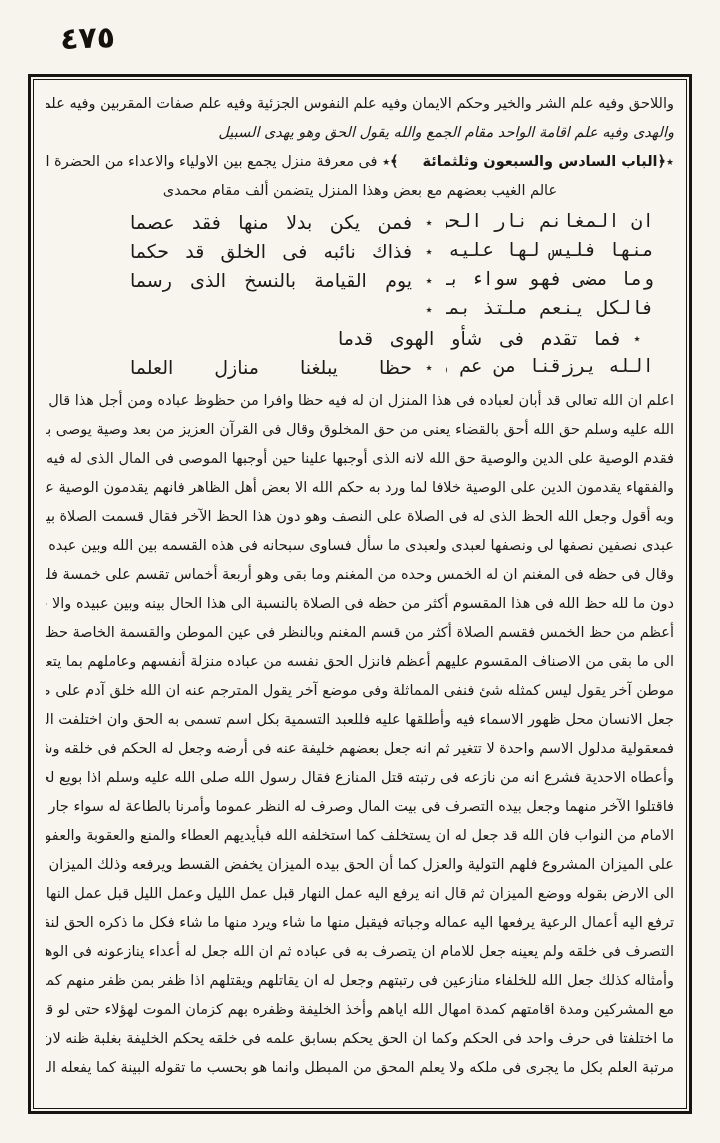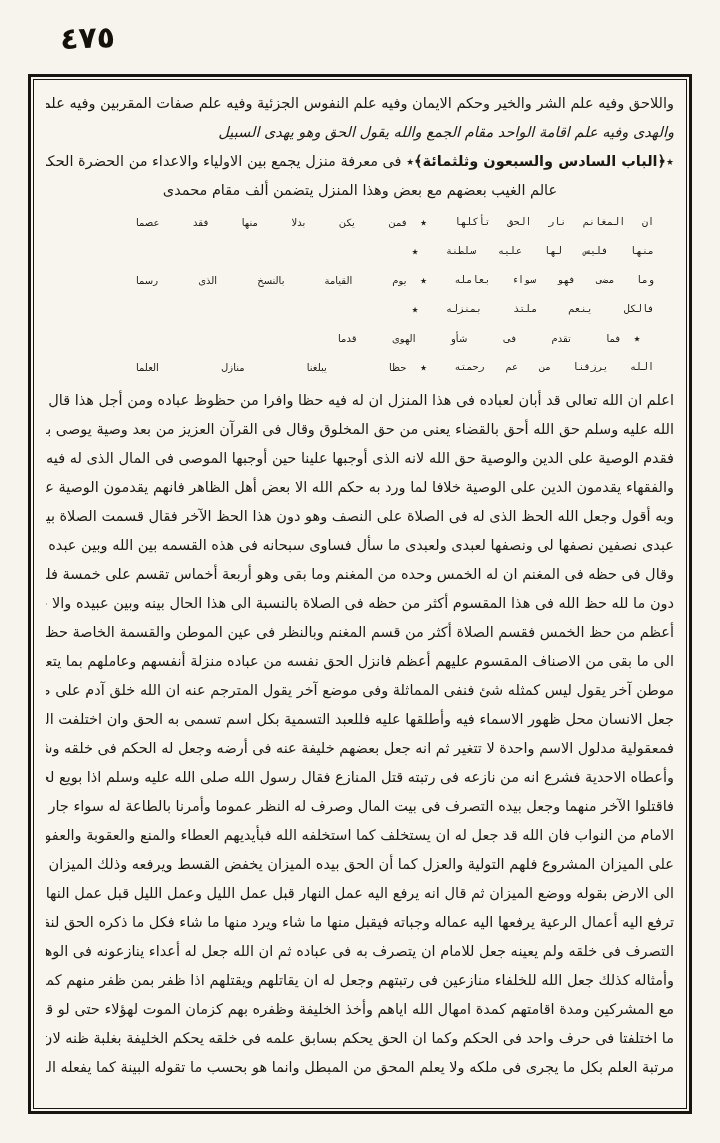--- a/index.html
+++ b/index.html
@@ -23,29 +23,29 @@
     border:1.5px solid #171411;box-sizing:border-box;
     padding:9px 12px 4px 12px;overflow:hidden;
   }
   .line{
     height:29px;line-height:29px;font-size:14.5px;
     text-align:justify;text-align-last:justify;
     overflow:hidden;white-space:nowrap;
   }
   .line.short{text-align:right;text-align-last:right;font-style:italic;}
   .line.center{text-align:left;text-align-last:center;}
-  .chapter-title{font-weight:bold;}
+  .chapter-title{font-weight:bold;margin-left:24px;}
   .ornament{font-weight:bold;}
   .poem{
     width:532px;margin:0 20px 0 auto;padding:3px 0 4px 0;
   }
   .verse{display:flex;align-items:center;height:29px;}
   .hemi{
-    font-size:10px;line-height:29px;overflow:hidden;white-space:nowrap;
-    text-align:justify;text-align-last:justify;margin-left:14px;
+    font-size:19px;line-height:29px;overflow:hidden;white-space:nowrap;
+    text-align:justify;text-align-last:justify;
   }
   .hemi.h1{width:208px;font-family:Liberation Mono, monospace;}
   .hemi.h2{width:282px;}
   .verse-star{
     width:34px;text-align:center;font-size:13px;color:#241f18;
     flex:0 0 auto;
   }
   .body-text .line{letter-spacing:0;}
 </style>
 </head>
@@ -67,20 +67,21 @@
 
     <div class="poem">
       <div class="verse">
         <span class="hemi h1">ان المغانم نار الحق تأكلها</span>
         <span class="verse-star">٭</span>
         <span class="hemi h2">فمن يكن بدلا منها فقد عصما</span>
       </div>
       <div class="verse">
         <span class="hemi h1">منها فليس لها عليه سلطنة</span>
         <span class="verse-star">٭</span>
+        <span class="hemi h2">فذاك نائبه فى الخلق قد حكما</span>
       </div>
       <div class="verse">
         <span class="hemi h1">وما مضى فهو سواء بعامله</span>
         <span class="verse-star">٭</span>
         <span class="hemi h2">يوم القيامة بالنسخ الذى رسما</span>
       </div>
       <div class="verse">
         <span class="hemi h1">فالكل ينعم ملتذ بمنزله</span>
         <span class="verse-star">٭</span>
       </div>

